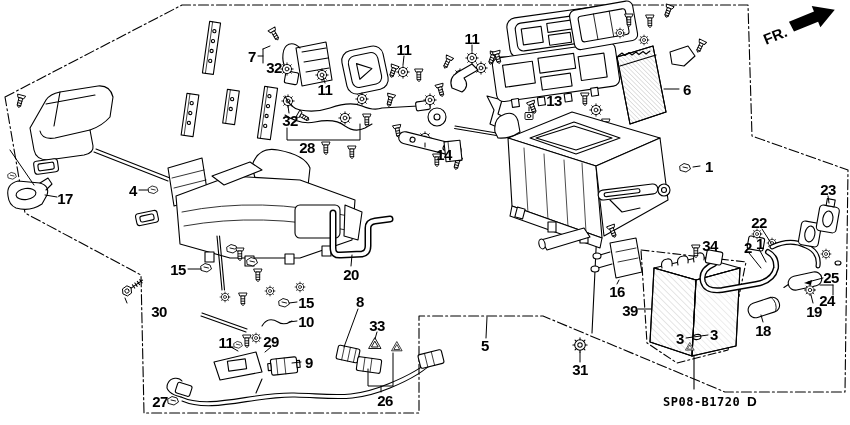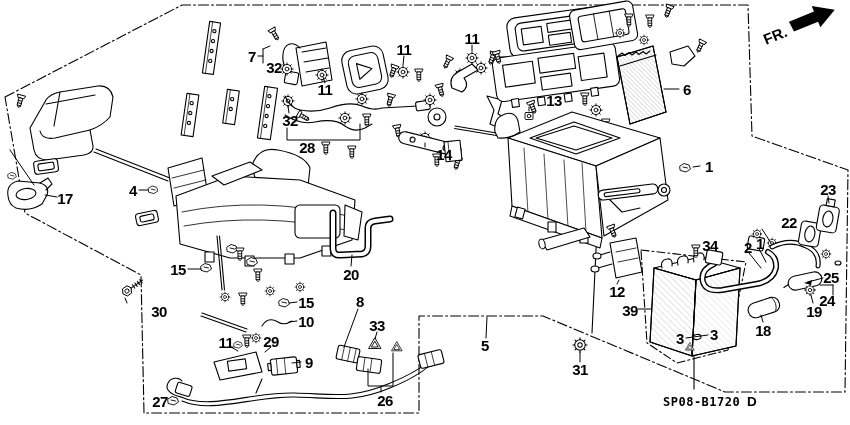--- a/index.html
+++ b/index.html
@@ -455,24 +455,24 @@
       <div class="callout" style="left: 351px; top: 274px;">20</div>
       <div class="callout" style="left: 360px; top: 301px;">8</div>
       <div class="callout" style="left: 377px; top: 325px;">33</div>
       <div class="callout" style="left: 226px; top: 342px;">11</div>
       <div class="callout" style="left: 271px; top: 341px; text-align: center;">29</div>
       <div class="callout" style="left: 309px; top: 362px;">9</div>
       <div class="callout" style="left: 385px; top: 400px;">26</div>
       <div class="callout" style="left: 160px; top: 401px;">27</div>
       <div class="callout" style="left: 485px; top: 345px;">5</div>
       <div class="callout" style="left: 580px; top: 369px;">31</div>
-      <div class="callout" style="left: 617px; top: 291px;">12</div>
+      <div class="callout" style="left: 617px; top: 291px;">16</div>
       <div class="callout" style="left: 630px; top: 310px;">39</div>
       <div class="callout" style="left: 710px; top: 245px;">34</div>
-      <div class="callout" style="left: 759px; top: 222px; margin-left: 30px;">22</div>
+      <div class="callout" style="left: 759px; top: 222px;">22</div>
       <div class="callout" style="left: 748px; top: 247px;">2</div>
       <div class="callout" style="left: 760px; top: 243px;">1</div>
       <div class="callout" style="left: 680px; top: 338px;">3</div>
       <div class="callout" style="left: 714px; top: 334px;">3</div>
       <div class="callout" style="left: 763px; top: 330px; text-align: center;">18</div>
       <div class="callout" style="left: 814px; top: 311px;">19</div>
       <div class="callout" style="left: 831px; top: 277px;">25</div>
       <div class="callout" style="left: 827px; top: 300px;">24</div>
     </div>
 

